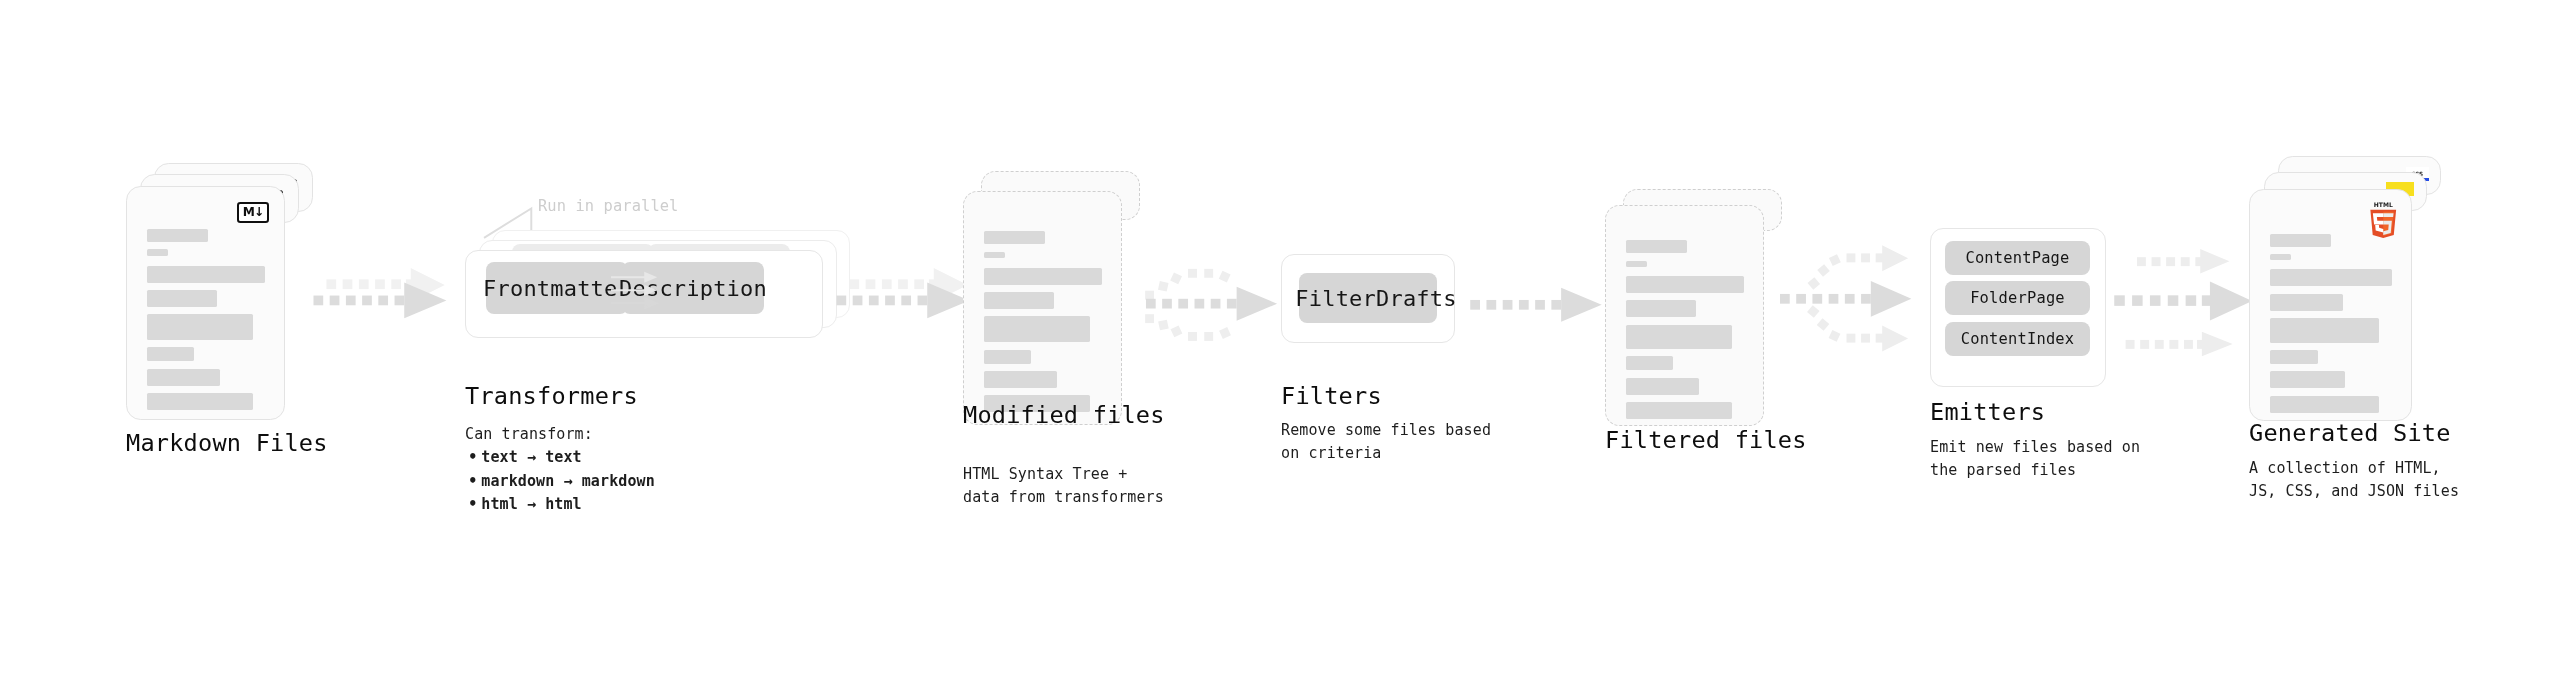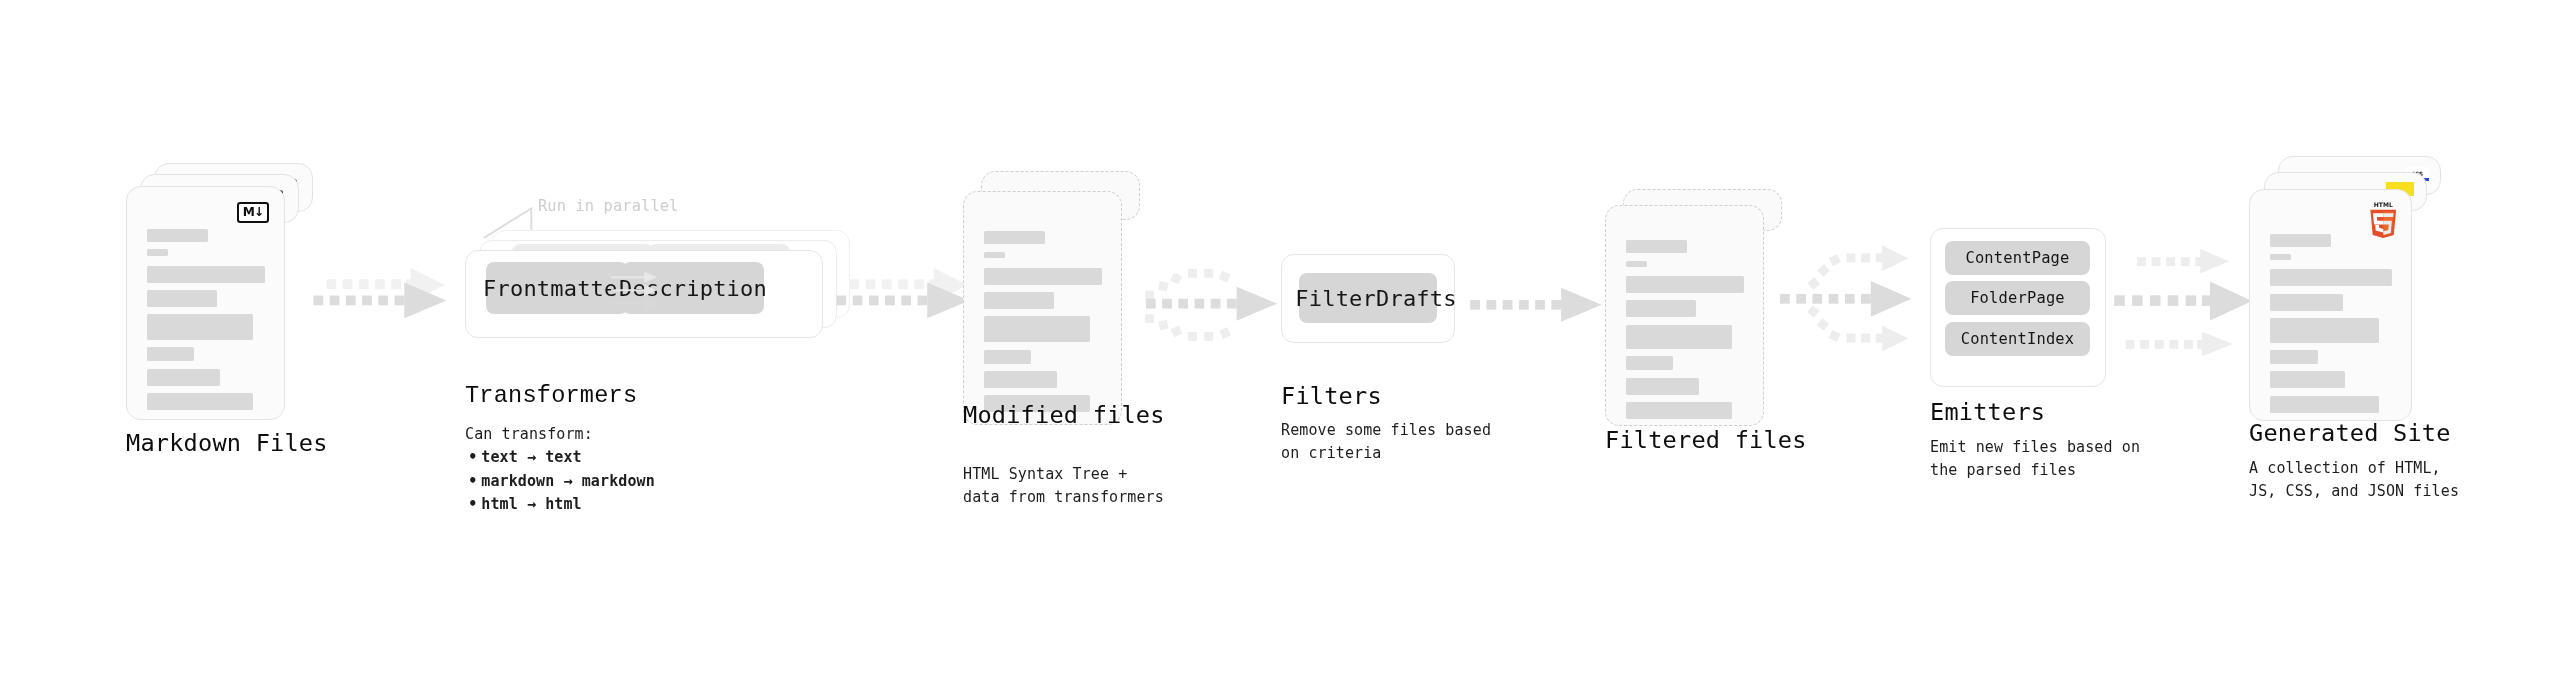--- a/index.html
+++ b/index.html
@@ -250,21 +250,21 @@
         <polygon points="42,0 54,5 42,10"></polygon>
       <line x1="0" y1="21" x2="42" y2="21"></line> 
         <polygon points="42,16 54,21 42,26"></polygon>
     </g>
     <g stroke="#d8d8d8" stroke-width="2.4" fill="#d8d8d8">
       <line x1="0" y1="37" x2="42" y2="37"></line> 
         <polygon points="42,31 56,37 42,43"></polygon>
     </g>
   </svg>
 
-  <div class="title" style="left:465px; top:382px;font-family:Liberation Mono, monospace;">Transformers</div>
+  <div class="title" style="left:465px; top:382px;">Transformers</div>
 
   <div class="caption list" style="left:465px; top:423px;">
     <div>Can transform:</div>
     <ul>
       <li>text → text</li>
       <li>markdown → markdown</li>
       <li>html → html</li>
     </ul>
   </div>
 

